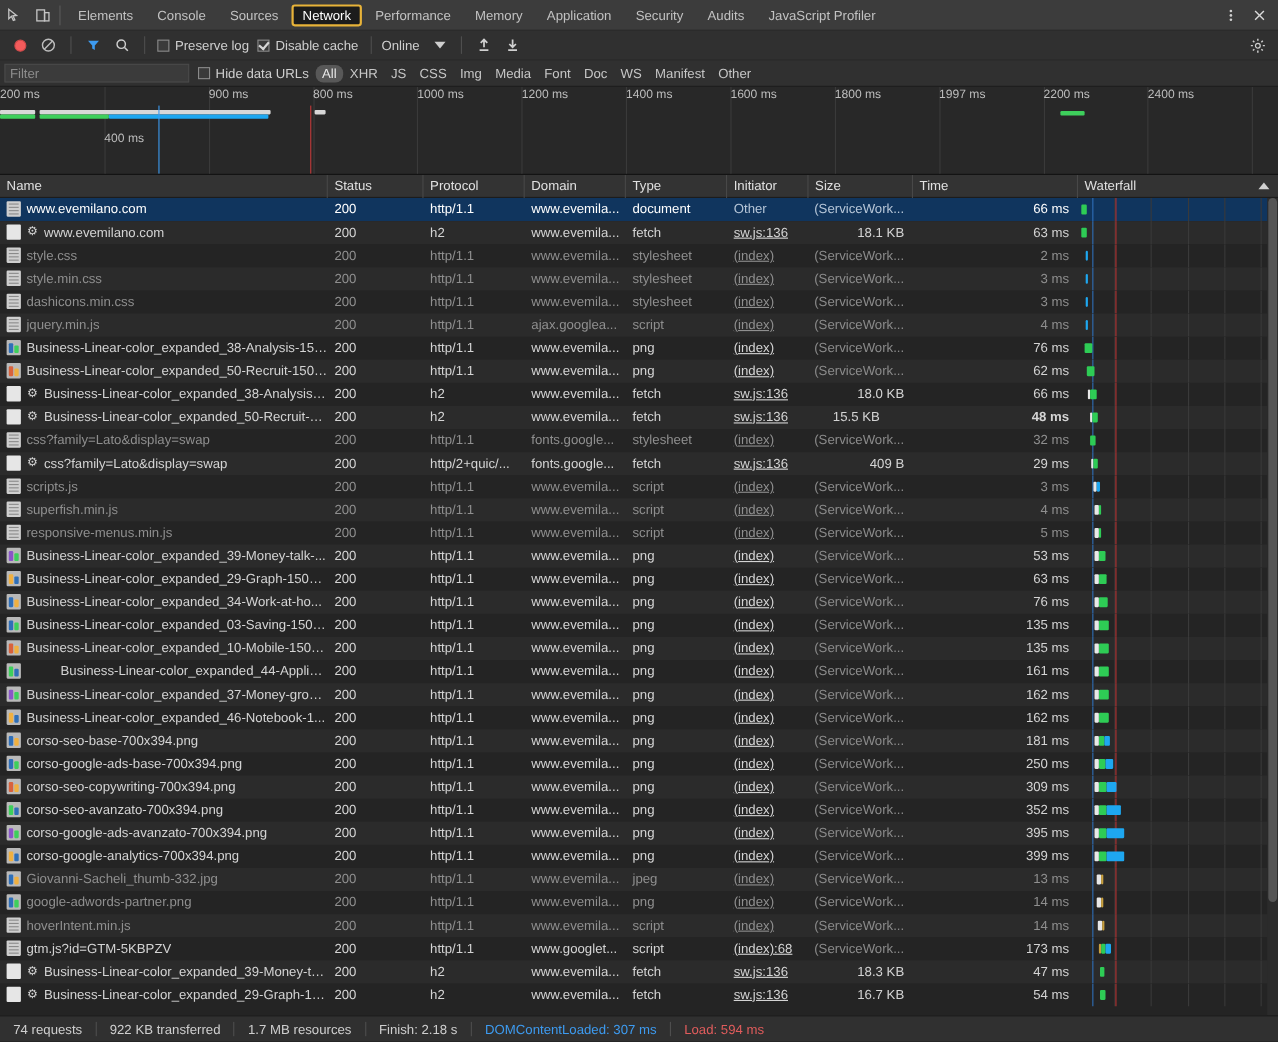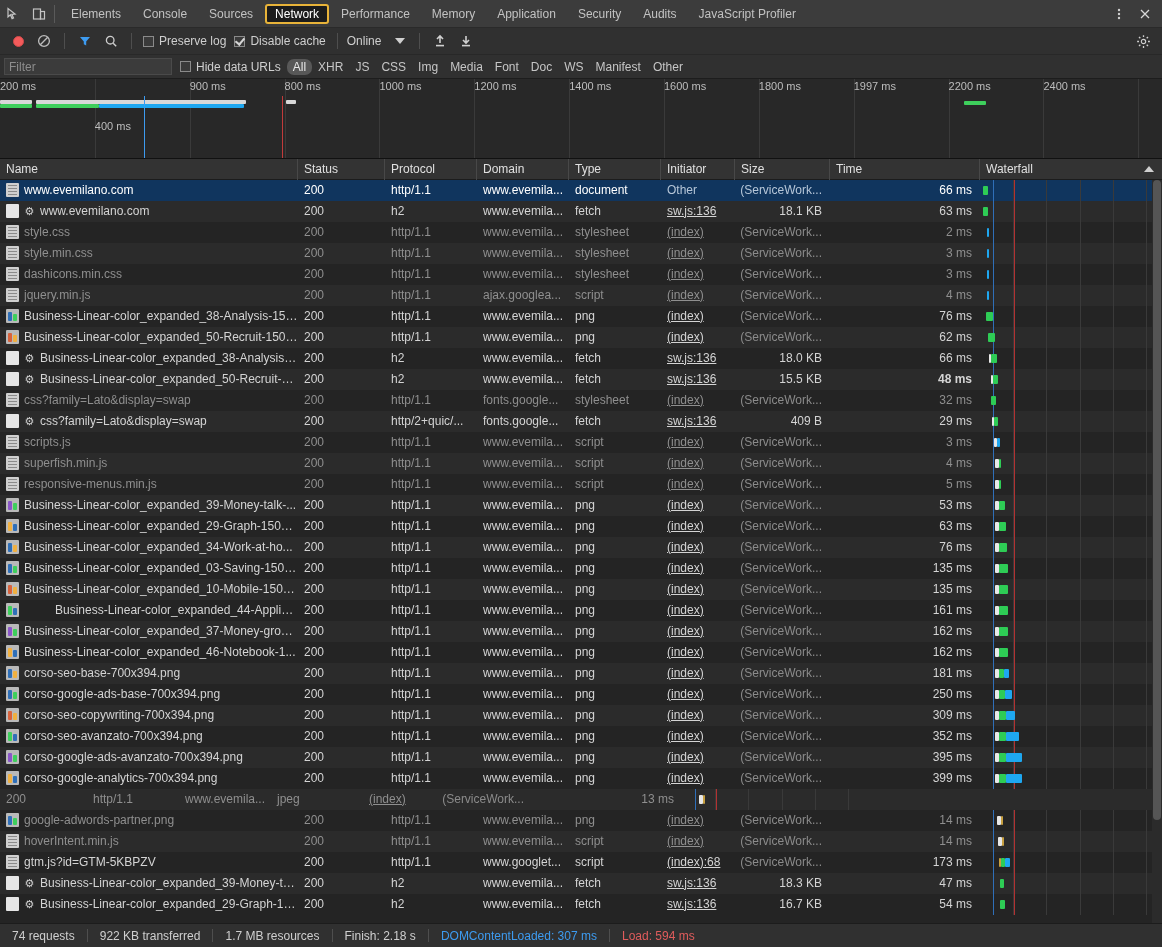--- a/index.html
+++ b/index.html
@@ -639,21 +639,21 @@
           <div class="cell c-name" style="flex: 0 0 298px;">
             <span class="fic fic-blank"></span>
             <span class="sw-icon">⚙</span>
             <span class="nm">Business-Linear-color_expanded_50-Recruit-15...</span>
           </div>
           <div class="cell" style="flex: 0 0 87px;">200</div>
           <div class="cell" style="flex: 0 0 92px;">h2</div>
           <div class="cell" style="flex: 0 0 92px;">www.evemila...</div>
           <div class="cell" style="flex: 0 0 92px;">fetch</div>
           <div class="cell" style="flex: 0 0 74px;"><span class="link">sw.js:136</span></div>
-          <div class="cell c-size" style="flex: 0 0 95px;">15.5 KB</div>
+          <div class="cell c-size" style="flex: 0 0 95px; text-align: center;">15.5 KB</div>
           <div class="cell c-time" style="flex: 0 0 150px; font-weight: bold;">48 ms</div>
           <div class="cell c-wf">
             <div class="wf-col" style="left: 33.2px;"></div>
             <div class="wf-col" style="left: 66.4px;"></div>
             <div class="wf-col" style="left: 99.6px;"></div>
             <div class="wf-col" style="left: 132.8px;"></div>
             <div class="wf-col" style="left: 166px;"></div>
             <div class="wf-blue-line" style="left: 13px;"></div>
             <div class="wf-red-line" style="left: 34px;"></div>
             <div class="wf-bar" style="left: 11px; width: 2px; background: rgb(232, 232, 232);"></div>
@@ -1158,20 +1158,27 @@
             <div class="wf-col" style="left: 132.8px;"></div>
             <div class="wf-col" style="left: 166px;"></div>
             <div class="wf-blue-line" style="left: 13px;"></div>
             <div class="wf-red-line" style="left: 34px;"></div>
             <div class="wf-bar" style="left: 15px; width: 4px; background: rgb(232, 232, 232);"></div>
             <div class="wf-bar" style="left: 19px; width: 7px; background: rgb(46, 204, 85);"></div>
             <div class="wf-bar" style="left: 26px; width: 16px; background: rgb(30, 167, 240);"></div>
           </div>
         </div>
         <div class="row alt dim">
+          <div class="cell c-name" style="flex: 0 0 298px;">
+            <span class="fic fic-img">
+              <i style="left: 2px; top: 3px; width: 4px; height: 9px; background: rgb(47, 111, 184);"></i>
+              <i style="left: 7px; top: 5px; width: 4px; height: 7px; background: rgb(240, 176, 64);"></i>
+            </span>
+            <span class="nm">Giovanni-Sacheli_thumb-332.jpg</span>
+          </div>
           <div class="cell" style="flex: 0 0 87px;">200</div>
           <div class="cell" style="flex: 0 0 92px;">http/1.1</div>
           <div class="cell" style="flex: 0 0 92px;">www.evemila...</div>
           <div class="cell" style="flex: 0 0 92px;">jpeg</div>
           <div class="cell" style="flex: 0 0 74px;"><span class="link">(index)</span></div>
           <div class="cell c-size muted" style="flex: 0 0 95px;">(ServiceWork...</div>
           <div class="cell c-time" style="flex: 0 0 150px;">13 ms</div>
           <div class="cell c-wf">
             <div class="wf-col" style="left: 33.2px;"></div>
             <div class="wf-col" style="left: 66.4px;"></div>

